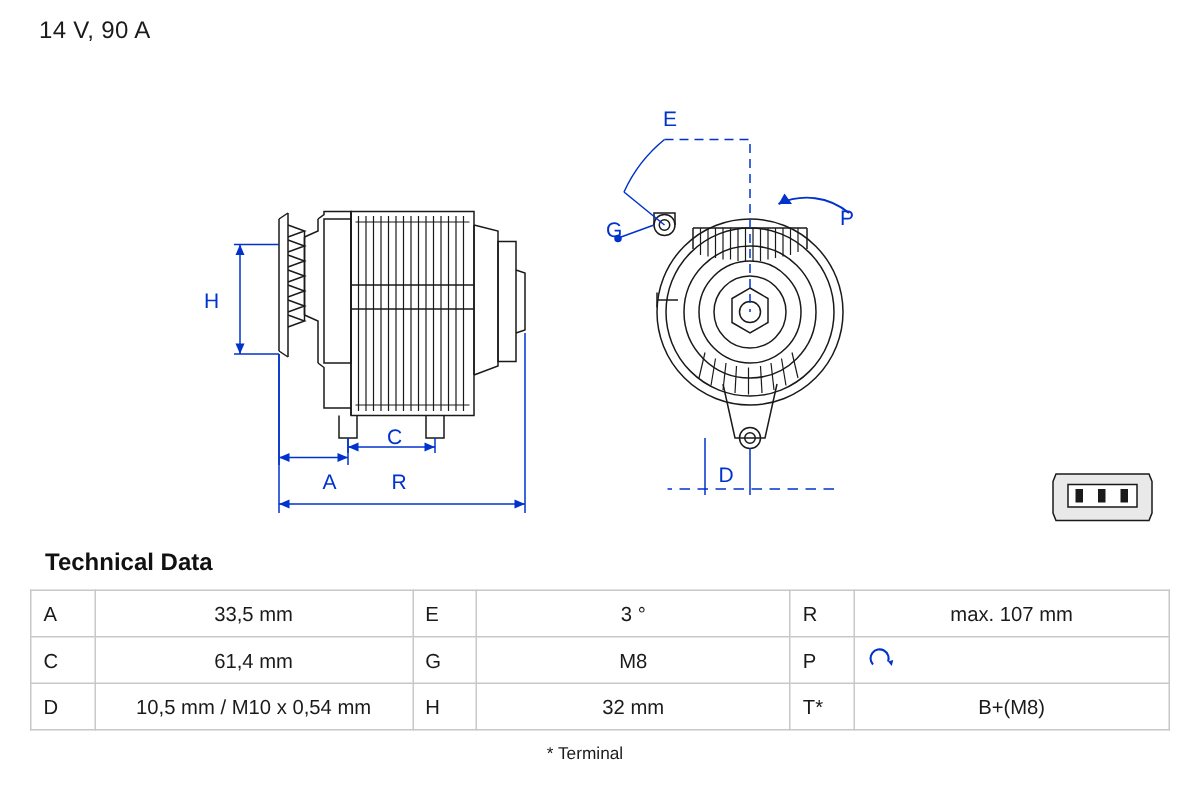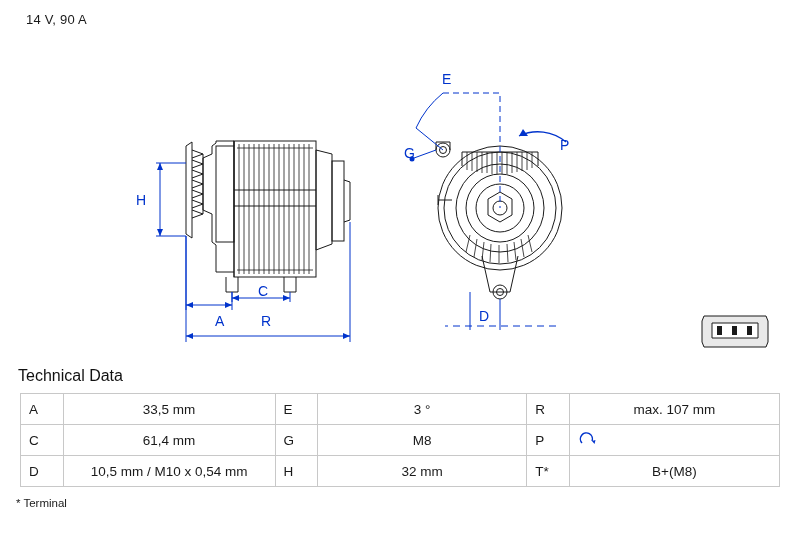--- a/index.html
+++ b/index.html
@@ -17,42 +17,42 @@
   }
   .page {
     position: relative;
     width: 800px;
     height: 533px;
   }
   .title {
     position: absolute;
     left: 26px;
     top: 12px;
-    font-size: 13px;
+    font-size: 16px;
     font-weight: 400;
     color: #1a1a1a;
     letter-spacing: 0.2px;
   }
 
   
   .drawing {
     position: absolute;
     left: 0;
     top: 30px;
     width: 800px;
     height: 325px;
   }
 
   
   .tech-head {
     position: absolute;
-    left: 18px;
+    left: 30px;
     top: 367px;
     font-size: 16px;
-    font-weight: normal;
+    font-weight: bold;
     color: #111;
   }
   table.tech {
     position: absolute;
     left: 20px;
     top: 393px;
     width: 760px;
     border-collapse: collapse;
     font-size: 13.5px;
   }
@@ -71,24 +71,23 @@
   }
   td.val {
     width: 196px;
     text-align: center;
   }
   .footnote {
     position: absolute;
     left: 0;
     top: 497px;
     width: 780px;
-    text-align: left;
+    text-align: center;
     font-size: 11.5px;
     color: #1a1a1a;
-    margin-left: 16px;
   }
   .rot-icon svg { display: block; }
   .blue { stroke: #0033cc; }
 </style>
 </head>
 <body>
 
 <div class="page">
 
   <div class="title">14 V, 90 A</div>

